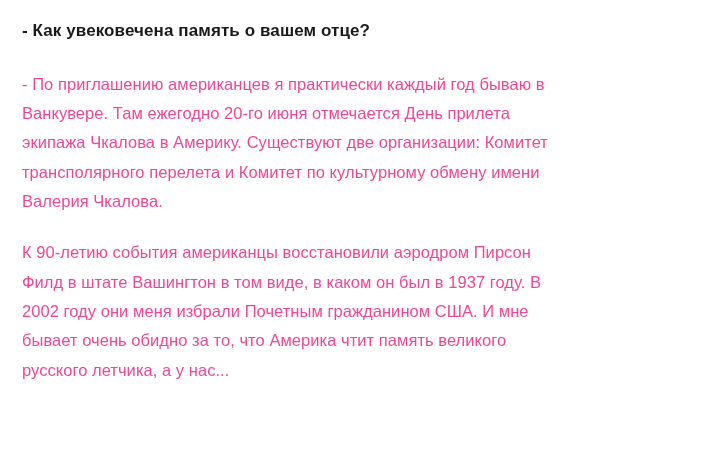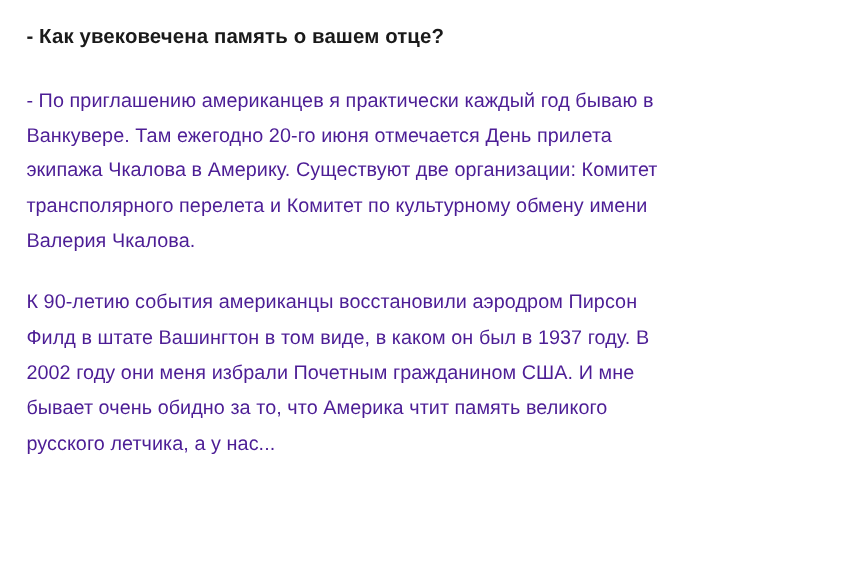--- a/index.html
+++ b/index.html
@@ -23,21 +23,21 @@
     font-size: 17px;
     font-weight: bold;
     line-height: 1.5;
     color: #1a1a1a;
     margin: 0 0 26px 0;
     letter-spacing: 0.1px;
   }
   .para {
     font-size: 16.5px;
     line-height: 1.78;
-    color: #4c1d95;
+    color: #ec4899;
     margin: 0 0 22px 0;
     letter-spacing: 0.05px;
   }
   .para:last-child {
     margin-bottom: 0;
   }
 </style>
 </head>
 <body>
 

